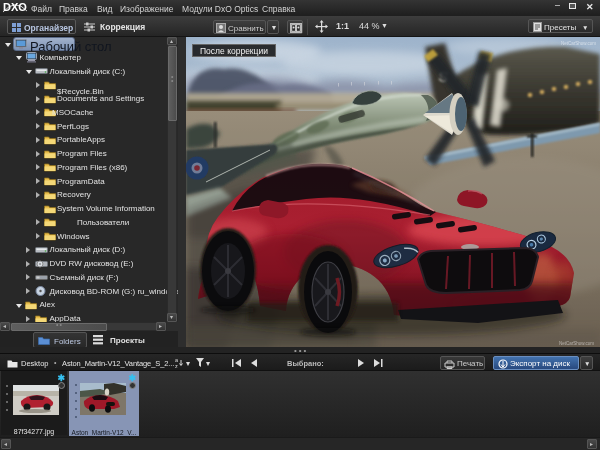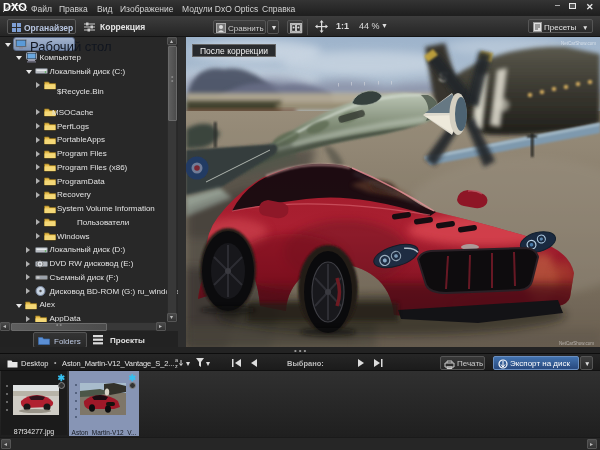--- a/index.html
+++ b/index.html
@@ -166,20 +166,28 @@
           </svg></span>
         <span style="position:absolute;left:49.5px;top:1.5px;">Локальный диск (C:)</span>
       </div>
       <div class="trow" style="left:0;top:41.75px;width:178px;">
         <span class="arr r" style="left:35.5px;top:3px"></span>
         <span style="position:absolute;left:44px;top:1px"><svg width="12" height="10">
             <path d="M0.5 2 h4.2 l1 1.5 h5.8 v5.5 h-11z" fill="#e8bc4a" stroke="#8a6d1d" stroke-width="0.8"></path>
             <path d="M0.5 4.4 h11 v4.6 h-11z" fill="#f4d878"></path>
           </svg></span>
         <span style="position:absolute;left:57px;top:1.5px;margin-top:7px;">$Recycle.Bin</span>
+      </div>
+      <div class="trow" style="left:0;top:55.5px;width:178px;">
+        <span class="arr r" style="left:35.5px;top:3px"></span>
+        <span style="position:absolute;left:44px;top:1px"><svg width="12" height="10">
+            <path d="M0.5 2 h4.2 l1 1.5 h5.8 v5.5 h-11z" fill="#e8bc4a" stroke="#8a6d1d" stroke-width="0.8"></path>
+            <path d="M0.5 4.4 h11 v4.6 h-11z" fill="#f4d878"></path>
+          </svg></span>
+        <span style="position:absolute;left:57px;top:1.5px;">Documents and Settings</span>
       </div>
       <div class="trow" style="left:0;top:69.25px;width:178px;">
         <span class="arr r" style="left:35.5px;top:3px"></span>
         <span style="position:absolute;left:44px;top:1px"><svg width="12" height="10">
             <path d="M0.5 2 h4.2 l1 1.5 h5.8 v5.5 h-11z" fill="#e8bc4a" stroke="#8a6d1d" stroke-width="0.8"></path>
             <path d="M0.5 4.4 h11 v4.6 h-11z" fill="#f4d878"></path>
           </svg></span>
         <span style="position:absolute;left:52px;top:1.5px;">MSOCache</span>
       </div>
       <div class="trow" style="left:0;top:83px;width:178px;">

